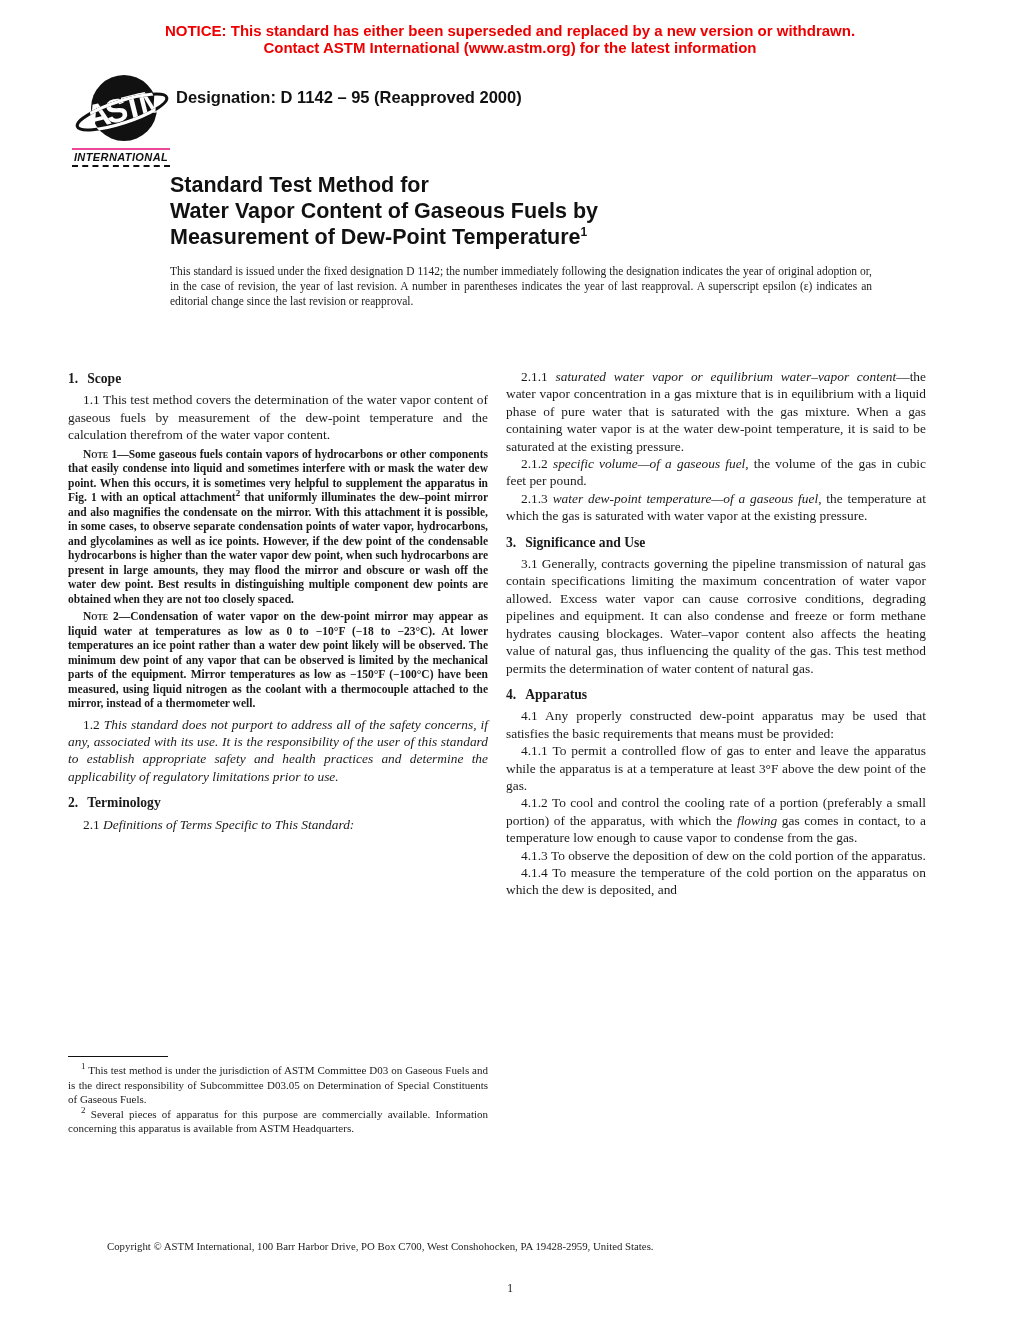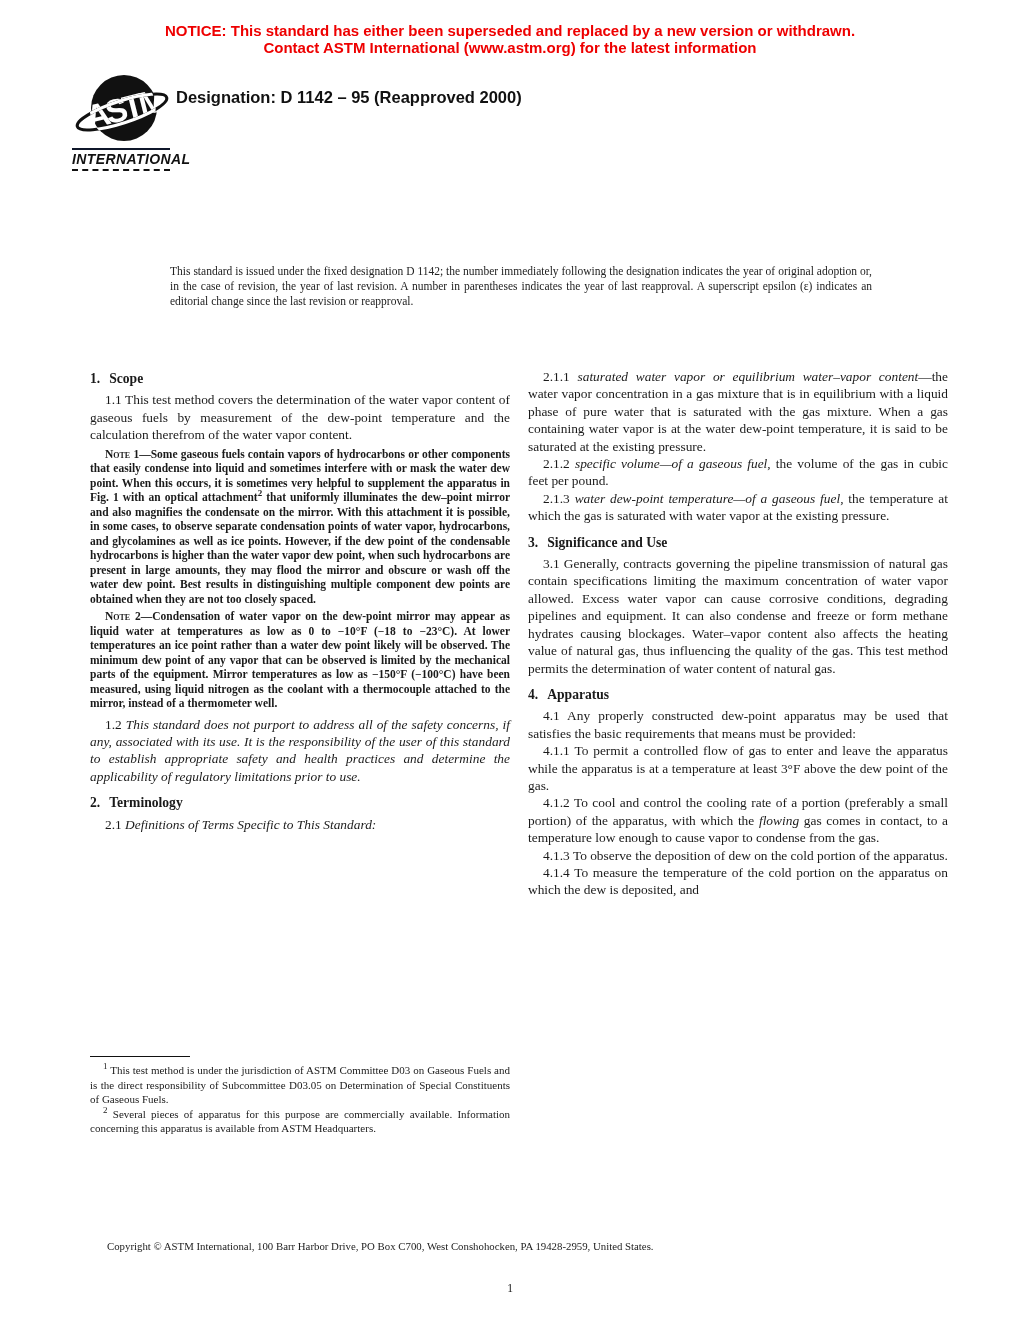--- a/index.html
+++ b/index.html
@@ -11,23 +11,23 @@
   
   .notice {
     position:absolute; top:22px; left:0; width:100%; text-align:center;
     font-family:"Liberation Sans", sans-serif; font-weight:bold;
     font-size:15px; line-height:17px; color:#ee0000;
   }
   
   .logo { position:absolute; left:72px; top:70px; width:100px; }
   .logo-sub {
     margin-top:-8px; width:98px;
-    border-top:2px solid #0f172a; border-bottom:2px dashed #111;
+    border-top:2px solid #ec4899; border-bottom:2px dashed #111;
     font-family:"Liberation Sans", sans-serif; font-weight:bold; font-style:italic;
-    font-size:14px; letter-spacing:.4px; padding:1px 0 2px; text-align:center; color:#111;
+    font-size:11px; letter-spacing:.4px; padding:1px 0 2px; text-align:center; color:#111;
   }
   
   .designation {
     position:absolute; left:176px; top:88px;
     font-family:"Liberation Sans", sans-serif; font-weight:bold; font-size:16.5px; color:#111;
   }
   
   .titleblock {
     position:absolute; left:170px; top:172px;
     font-family:"Liberation Sans", sans-serif; font-weight:bold;
@@ -38,21 +38,21 @@
   .preamble {
     position:absolute; left:170px; top:264px; width:702px;
     font-size:11.5px; line-height:15.2px; text-align:justify; color:#222;
   }
   .dod {
     position:absolute; left:170px; top:326px; width:702px;
     font-size:11.5px; font-style:italic; color:#222;
   }
   
   .columns {
-    position:absolute; left:90px; top:368px; width:870px; height:768px;
+    position:absolute; left:68px; top:368px; width:870px; height:768px;
     display:flex; gap:18px;
   }
   .col { width:420px; text-align:justify; font-size:13.4px; line-height:17.4px; color:#1a1a1a; }
   .col-left { position:relative; height:100%; }
   .sechead { font-size:13.6px; font-weight:bold; text-align:left; margin:9px 0 4px; }
   .sechead:first-child { margin-top:2px; }
   .sechead .secnum { padding-right:9px; }
   .para { text-indent:15px; margin:0; }
   .note { font-size:11.5px; line-height:14.5px; text-indent:15px; margin-top:3px;font-weight:bold; }
   .note .notelabel { font-variant:small-caps; }
@@ -86,20 +86,25 @@
       <circle cx="52" cy="38" r="33" fill="#111"></circle>
       <text x="52" y="50" text-anchor="middle" fill="#fff" font-family="Liberation Sans, sans-serif" font-weight="bold" font-size="33" letter-spacing="-4" transform="rotate(-14 52 38)">ASTM</text>
       <ellipse cx="50" cy="42" rx="47" ry="11" fill="none" stroke="#111" stroke-width="3" transform="rotate(-18 50 42)"></ellipse>
       <ellipse cx="50" cy="42" rx="47" ry="11" fill="none" stroke="#fff" stroke-width="3" transform="rotate(-18 50 42)" clip-path="url(#ccl)"></ellipse>
     </svg>
     <div class="logo-sub">INTERNATIONAL</div>
   </div>
 
   <div class="designation"><span>Designation:</span><span> D 1142 – 95 (Reapproved 2000)</span></div>
 
+  <div class="titleblock">
+    <div>Standard Test Method for</div>
+    <div>Water Vapor Content of Gaseous Fuels by</div>
+    <div><span>Measurement of Dew-Point Temperature</span><sup style="font-size:12px;">1</sup></div>
+  </div>
 
   <div class="preamble">This standard is issued under the fixed designation D 1142; the number immediately following the designation indicates the year of original adoption or, in the case of revision, the year of last revision. A number in parentheses indicates the year of last reapproval. A superscript epsilon (ε) indicates an editorial change since the last revision or reapproval.</div>
 
   <div class="columns">
 
     <div class="col col-left">
       <div class="sechead"><span class="secnum">1.</span><span>Scope</span></div>
 
       <p class="para"><span>1.1</span><span> This test method covers the determination of the water vapor content of gaseous fuels by measurement of the dew-point temperature and the calculation therefrom of the water vapor content.</span></p>
 

